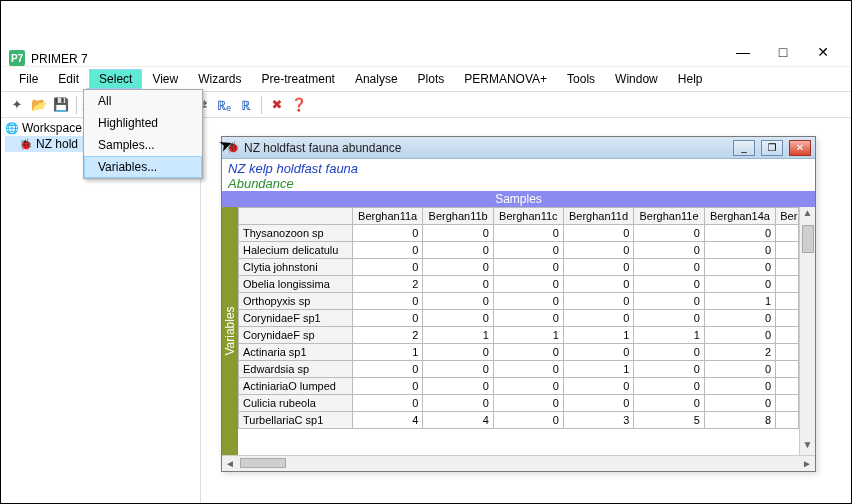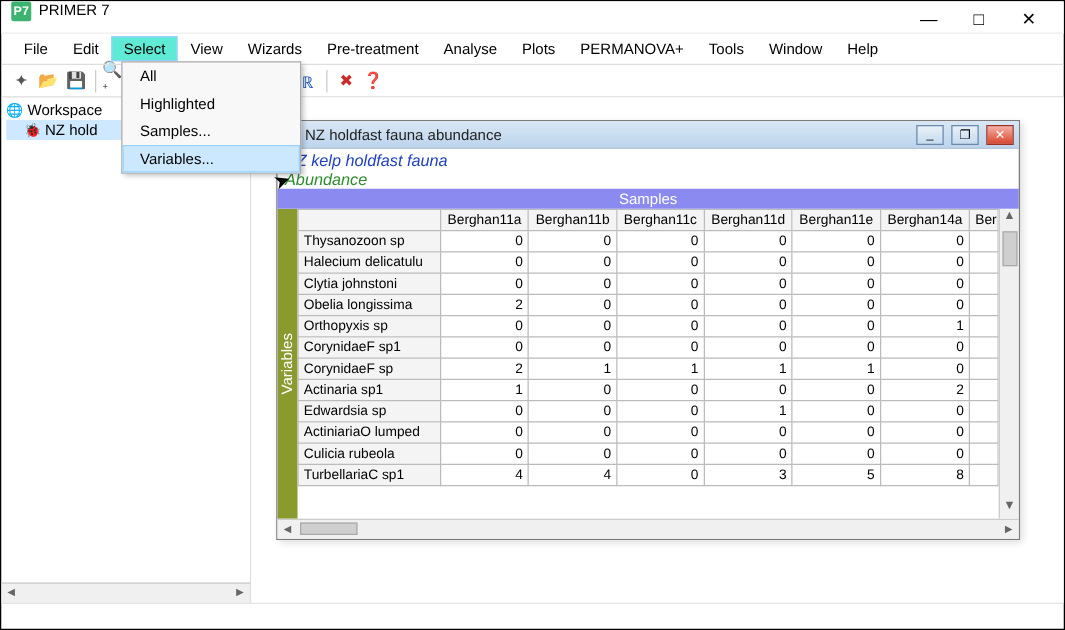--- a/index.html
+++ b/index.html
@@ -10,24 +10,25 @@
     background: #fff;
     width: 852px;
     height: 504px;
     overflow: hidden;
     position: relative;
     border: 1px solid #000;
   }
   .titlebar {
     height: 26px;
     display: flex;
-    align-items: flex-start;
+    align-items: flex-end;
     padding: 0 8px;
     background: #fff;
     border-bottom: 1px solid #eee;
+    margin-top: 40px;
   }
   .app-icon {
     width: 16px;
     height: 16px;
     background: #3cb371;
     border-radius: 2px;
     margin-right: 6px;
     display: flex;
     align-items: center;
     justify-content: center;
@@ -54,25 +55,25 @@
     cursor: default;
   }
   .menu-item.open {
     background: #5eead4;
     border: 1px solid #99d1ff;
     padding: 2px 9px;
   }
   .dropdown {
     position: absolute;
     top: 22px;
-    left: 96px;
+    left: 82px;
     background: #f8f8f8;
     border: 1px solid #aaa;
     box-shadow: 2px 2px 4px rgba(0,0,0,0.25);
-    width: 144px;
+    width: 120px;
     z-index: 100;
   }
   .dropdown-item {
     padding: 4px 14px;
     cursor: default;
   }
   .dropdown-item.hover {
     background: #cce8ff;
     border: 1px solid #99d1ff;
     padding: 3px 13px;

